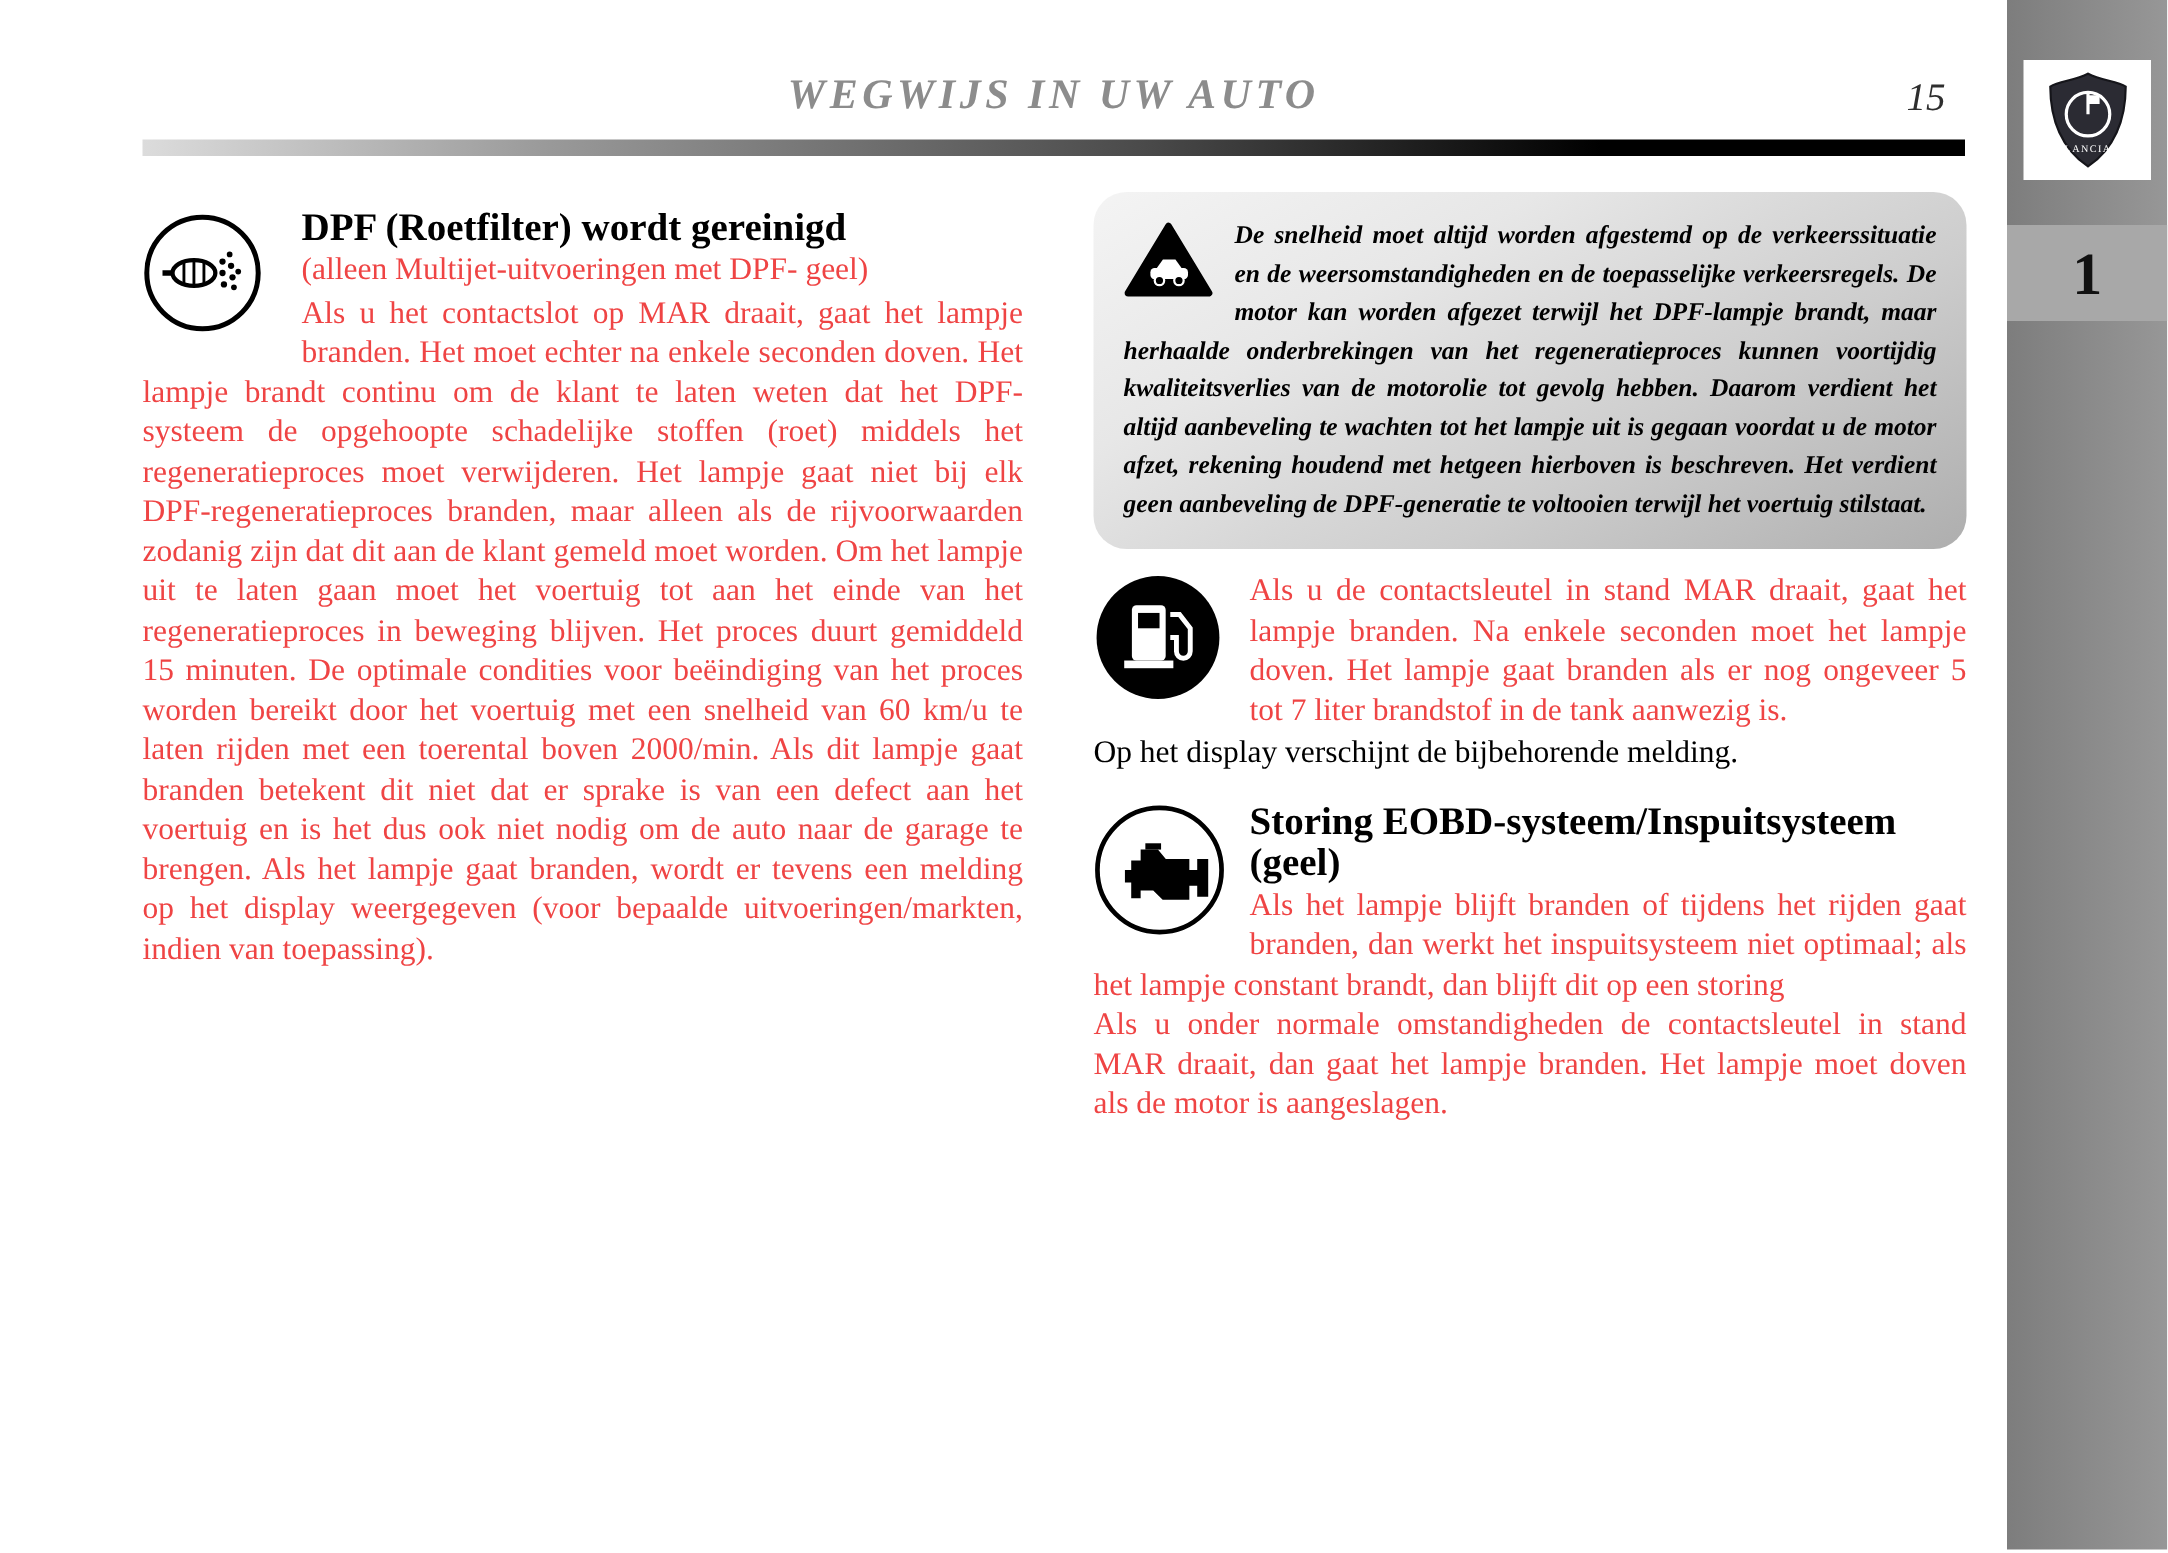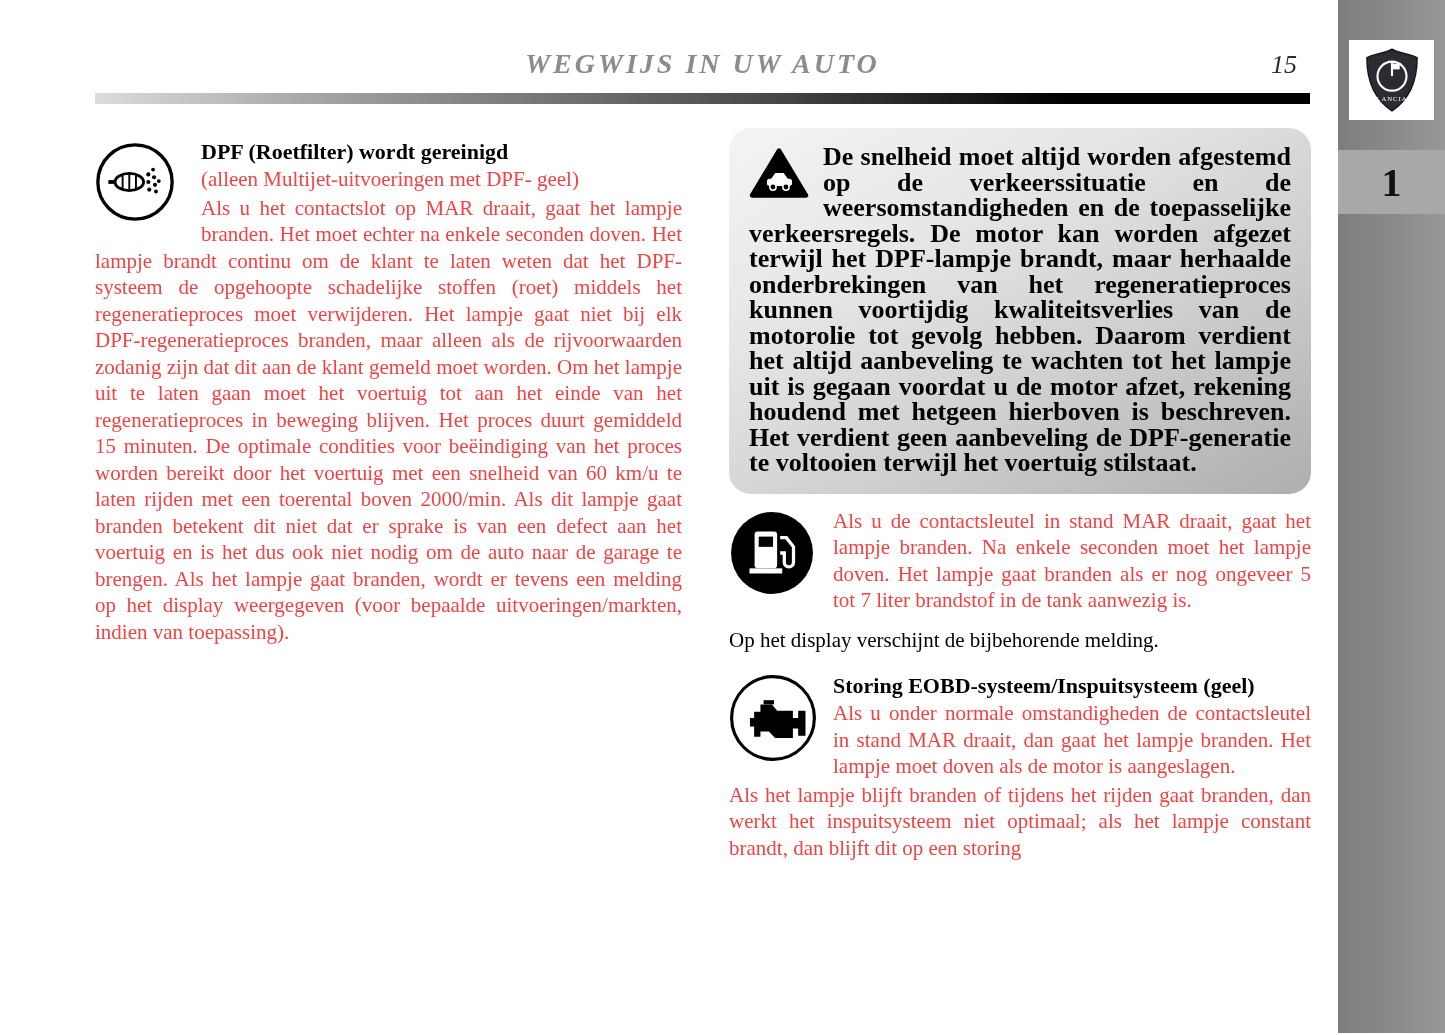--- a/index.html
+++ b/index.html
@@ -40,42 +40,42 @@
   }
   .chapter-tab span { font-size:40px; font-weight:bold; color:#111; }
 
   
   .col-left  { position:absolute; left:95px;  top:138px; width:587px; }
   .col-right { position:absolute; left:729px; top:128px; width:582px; }
 
   .body-text, .sub {
     font-size:21px; line-height:26.5px; text-align:justify; color:#ef4444;
   }
-  h3.sec-heading { font-size:22px; font-weight:bold; line-height:27px; margin-bottom:1px; }
+  h3.sec-heading { font-size:26px; font-weight:bold; line-height:27px; margin-bottom:1px; }
   .sub { text-align:left; margin-bottom:2px; }
 
   .icon-wrap { float:left; }
   .dpf-icon   { width:80px; height:80px; margin:4px 26px 6px 0; }
   .fuel-icon  { width:86px; height:86px; margin:2px 18px 6px 0; }
   .eobd-icon  { width:88px; height:88px; margin:2px 16px 6px 0; }
   .icon-wrap svg { width:100%; height:100%; display:block; }
 
   
   .warning-box {
     border-radius:22px; padding:16px 20px 18px 20px; margin-bottom:14px;
     background:linear-gradient(150deg,#f4f4f4 0%,#e7e7e7 30%,#cdcdcd 65%,#aeaeae 100%);
   }
   .warning-box .tri-icon { float:left; width:60px; height:52px; margin:4px 14px 2px 0; }
   .warning-box .tri-icon svg { width:100%; height:100%; display:block; }
   .warning-text {
-    font-size:26px; line-height:25.5px; font-weight:bold; 
+    font-size:17px; line-height:25.5px; font-weight:bold; font-style:italic;
     text-align:justify; color:#000;
   }
 
-  .note-line { font-size:21px; line-height:26.5px; margin-top:13px; }
+  .note-line { font-size:21px; line-height:26.5px; margin-top:2px; }
   .important-para { font-size:21px; line-height:26.5px; text-align:justify; margin-top:17px; }
   .eobd-section { margin-top:19px;font-family:Liberation Serif, serif; }
   .mt-small { margin-top:2px; }
 </style>
 </head>
 <body>
 
 <div class="page">
 
   <div class="header-title">WEGWIJS IN UW AUTO</div>
@@ -156,19 +156,19 @@
 
     <section class="eobd-section">
       <div class="icon-wrap eobd-icon">
         <svg viewBox="0 0 84 84">
           <circle cx="42" cy="42" r="39.5" fill="#fff" stroke="#000" stroke-width="3"></circle>
           <path d="M24 36 h6 v-7 h11 l5 6 h15 v7 h5 v-7 h7 v24 h-7 v-7 h-5 v9 h-17 l-6 -6 h-8 v5 h-6 v-10 h-4 v-8 h4 z" fill="#000"></path>
           <rect x="33" y="25" width="10" height="4" fill="#000"></rect>
         </svg>
       </div>
       <h3 class="sec-heading">Storing EOBD-systeem/Inspuitsysteem (geel)</h3>
+      <p class="body-text mt-small">Als het lampje blijft branden of tijdens het rijden gaat branden, dan werkt het inspuitsysteem niet optimaal; als het lampje constant brandt, dan blijft dit op een storing</p>
       <p class="body-text">Als u onder normale omstandigheden de contactsleutel in stand MAR draait, dan gaat het lampje branden. Het lampje moet doven als de motor is aangeslagen.</p>
-      <p class="body-text mt-small">Als het lampje blijft branden of tijdens het rijden gaat branden, dan werkt het inspuitsysteem niet optimaal; als het lampje constant brandt, dan blijft dit op een storing</p>
     </section>
 
   </div>
 
 </div>
 
 </body></html>

